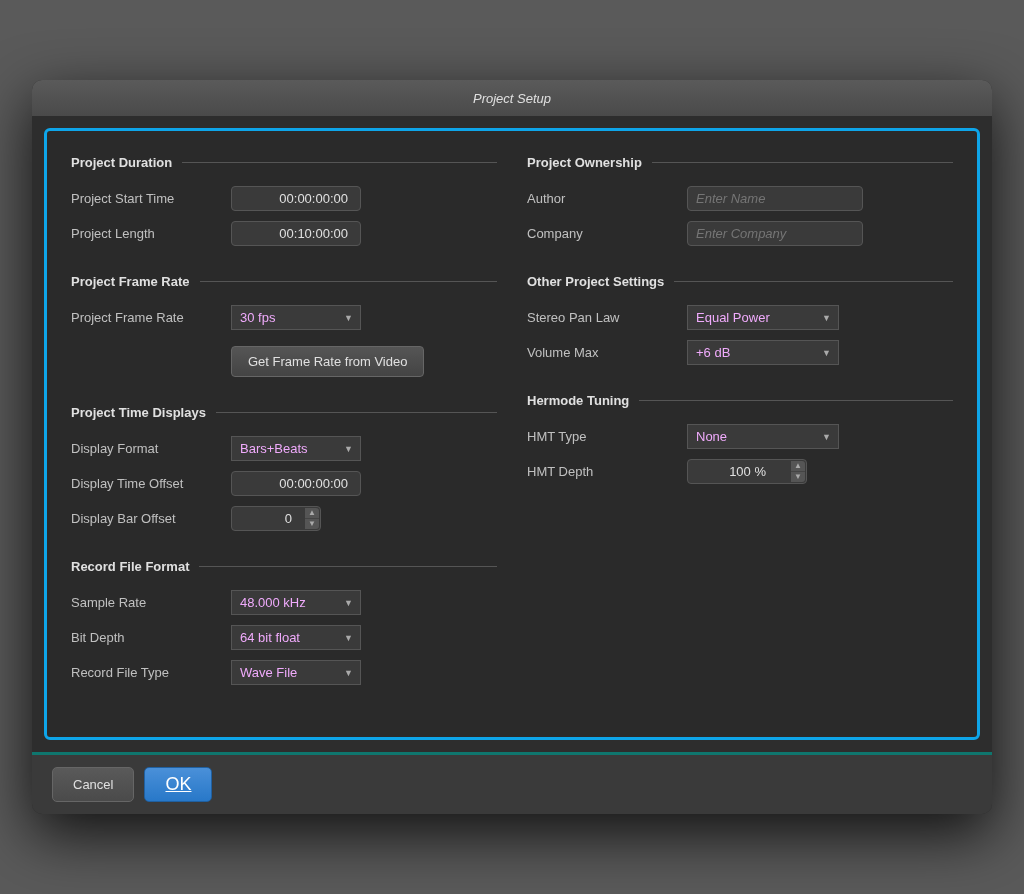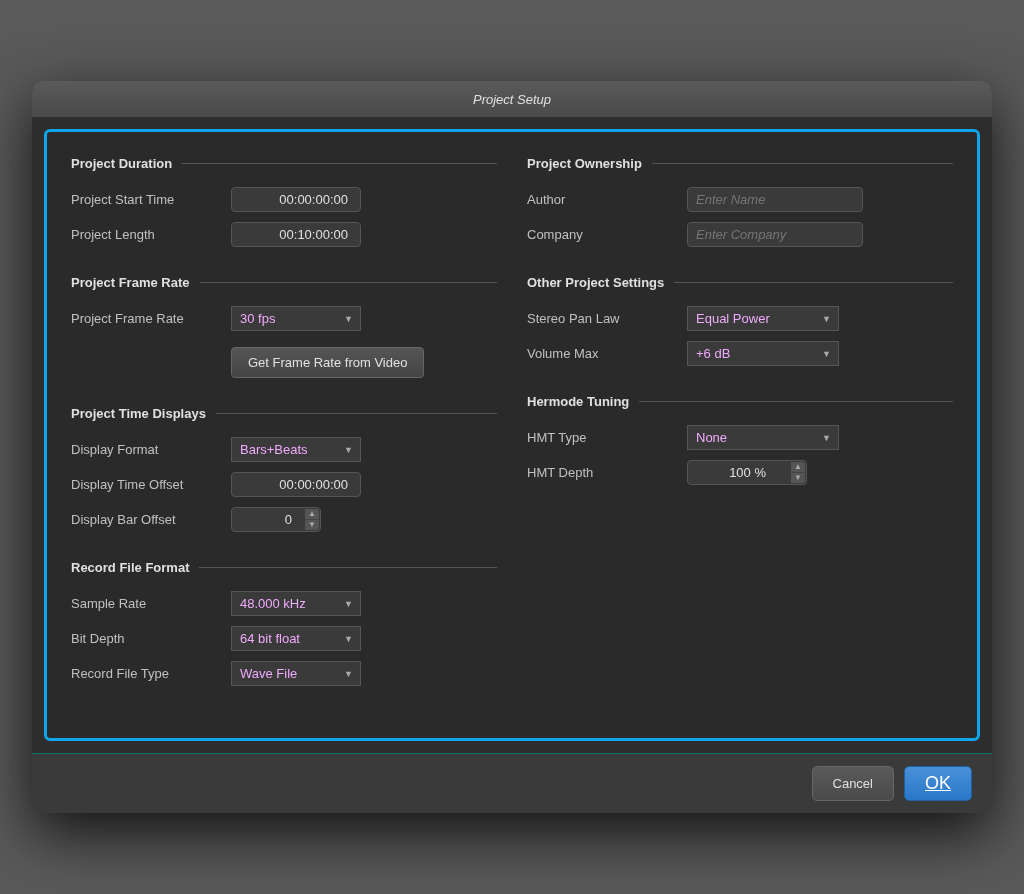--- a/index.html
+++ b/index.html
@@ -215,23 +215,22 @@
       position: absolute;
       right: 2px;
       display: flex;
       flex-direction: column;
       height: calc(100% - 4px);
     }
     .footer {
       background: #3a3a3a;
       padding: 12px 20px;
       display: flex;
-      justify-content: flex-end;
       gap: 10px;
-      border-top: 1px solid #0f766e;
+      border-top: 3px solid #0f766e;
     }
     .btn-cancel {
       background: linear-gradient(to bottom, #5a5a5a, #4a4a4a);
       border: 1px solid #666;
       border-radius: 5px;
       padding: 6px 20px;
       color: #e0e0e0;
       font-size: 13px;
       cursor: pointer;
       outline: none;

